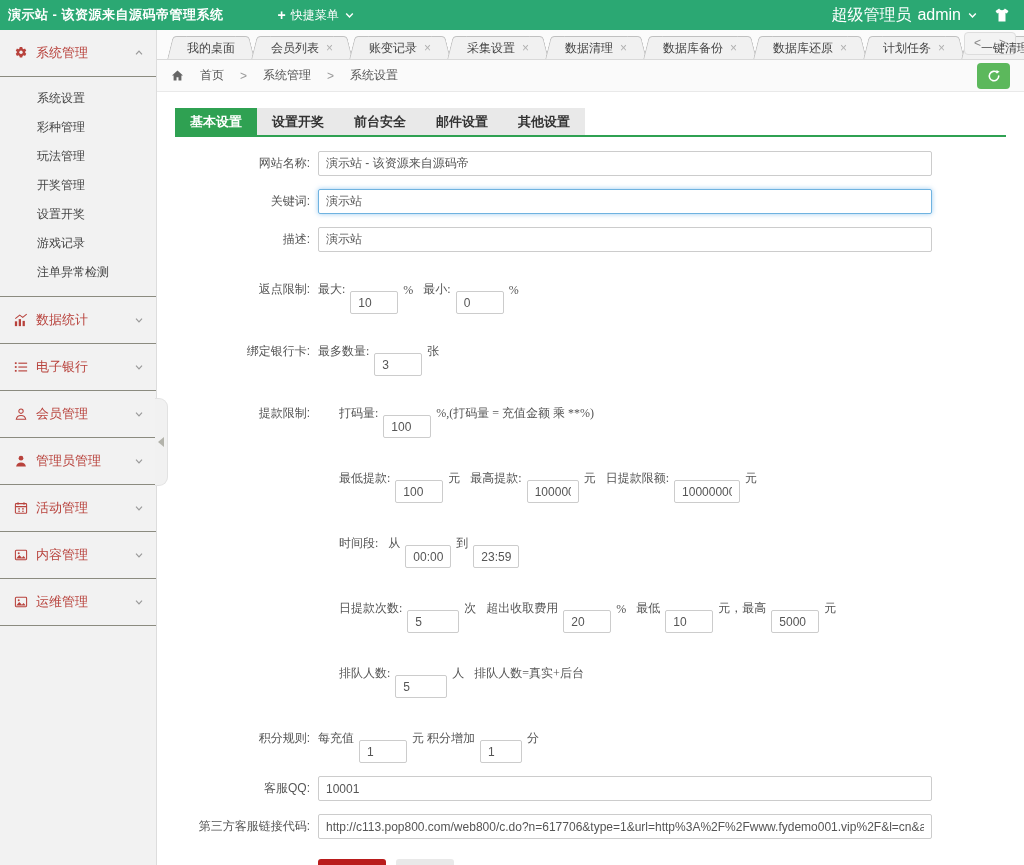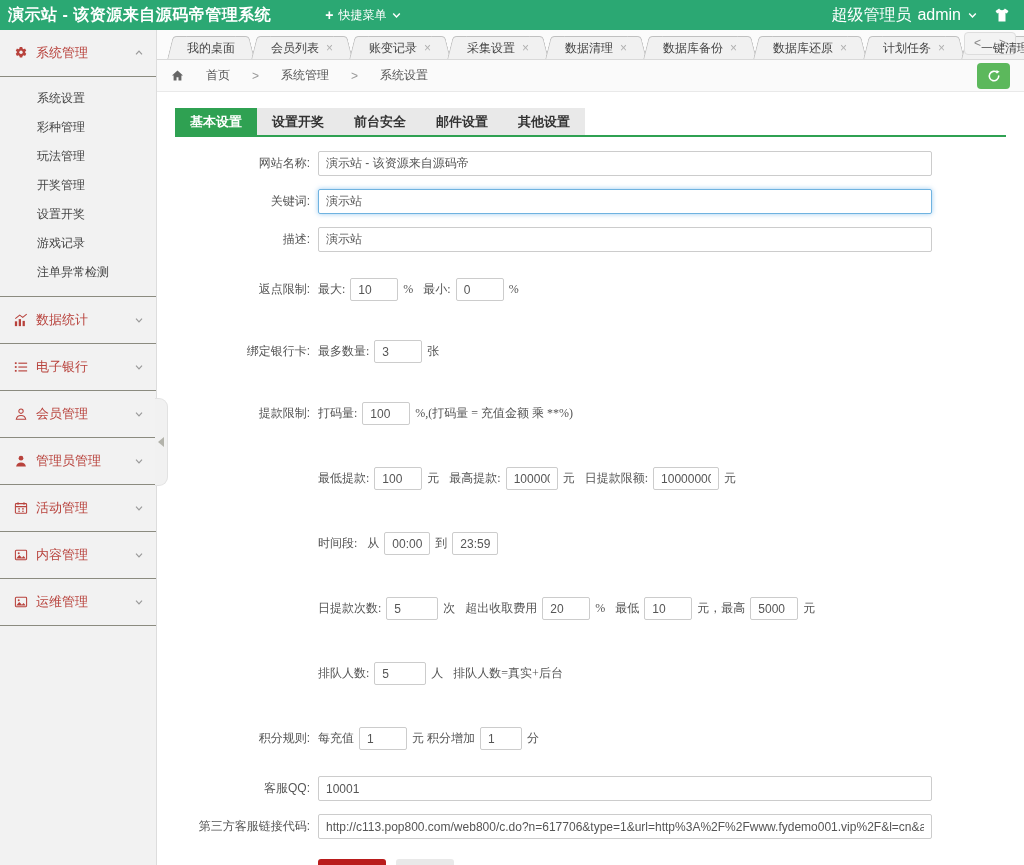--- a/index.html
+++ b/index.html
@@ -2,21 +2,21 @@
 <html><head>
 <meta charset="utf-8">
 <style>
   * { box-sizing: border-box; margin: 0; padding: 0; }
   html,body { width:1024px; height:865px; }
   body { font-family:"Liberation Sans","DejaVu Sans",sans-serif; font-size:12px; color:#333; background:#fff; overflow:hidden; }
   .app { width:1024px; height:865px; display:flex; flex-direction:column; overflow:hidden; }
 
   
   .topbar { height:30px; flex:0 0 30px; background:#2BA873; display:flex; align-items:center; padding:0 14px 0 8px; color:#fff; }
-  .brand { font-size:16px; font-weight:bold; letter-spacing:.5px; margin-right:54px; white-space:nowrap; }
+  .brand { font-size:13px; font-weight:bold; letter-spacing:.5px; margin-right:54px; white-space:nowrap; }
   .quickmenu { display:flex; align-items:center; gap:5px; font-size:12px; cursor:pointer; }
   .qm-plus { font-size:14px; font-weight:bold; line-height:1; }
   .topbar-right { margin-left:auto; display:flex; align-items:center; gap:16px; }
   .userbox { display:flex; align-items:center; gap:6px; cursor:pointer; font-size:16px; }
   .icon-btn { display:flex; align-items:center; cursor:pointer; }
 
   
   .layout { flex:1; display:flex; min-height:0; }
 
   
@@ -37,36 +37,36 @@
   .tab { position:relative; height:23px; line-height:22px; padding:0 9px; margin:0 9px; background:#f1f1f1; border-top:1px solid #c0c0c0; color:#444; cursor:pointer; white-space:nowrap; font-size:12px; }
   .tab::before, .tab::after { content:""; position:absolute; top:-1px; bottom:0; width:13px; background:#f1f1f1; border-top:1px solid #c0c0c0; }
   .tab::before { left:-8px; transform:skewX(-14deg); border-left:1px solid #c0c0c0; border-top-left-radius:4px; }
   .tab::after  { right:-8px; transform:skewX(14deg); border-right:1px solid #c0c0c0; border-top-right-radius:4px; }
   .tab > span { position:relative; z-index:1; }
   .tab-close { color:#b0b0b0; margin-left:7px; font-size:12px; }
   .tab-scroller { position:absolute; right:8px; bottom:4px; height:23px; display:flex; align-items:center; background:#f3f3f3; border:1px solid #ddd; border-radius:4px; overflow:hidden; }
   .tab-scroll-btn { padding:0 9px; color:#888; cursor:pointer; font-size:12px; line-height:21px; }
 
   
-  .crumbbar { height:32px; flex:0 0 32px; background:#fafafa; border-bottom:1px solid #e9e9e9; display:flex; align-items:center; padding:0 14px; gap:22px; color:#555; position:relative; }
+  .crumbbar { height:32px; flex:0 0 32px; background:#fafafa; border-bottom:1px solid #e9e9e9; display:flex; align-items:center; padding:0 14px; gap:16px; color:#555; position:relative; }
   .crumb { cursor:pointer; }
   .crumb-sep { color:#999; }
   .refresh-btn { position:absolute; right:14px; top:3px; width:33px; height:26px; background:#5CB85C; border:none; border-radius:4px; display:flex; align-items:center; justify-content:center; cursor:pointer; }
 
   
   .main { flex:1; background:#fff; padding:16px 18px 0 18px; overflow:hidden; }
   .ftabs-wrap { border-bottom:2px solid #2FA152; margin-bottom:14px; }
   .ftabs { display:inline-flex; background:#e9e9e9; }
   .ftab { padding:0 15px; height:27px; line-height:27px; font-size:13px; font-weight:bold; color:#333; cursor:pointer; white-space:nowrap; }
   .ftab.active { background:#2FA152; color:#fff; }
 
   .frow { display:flex; align-items:center; margin-bottom:13px; }
-  .frow.grp { margin-bottom:16px; }
+  .frow.grp { margin-bottom:16px;gap:21px; }
   .lbl { width:135px; flex:0 0 135px; text-align:right; margin-right:8px; color:#555; white-space:nowrap; }
-  .field { display:flex; align-items:center; flex-wrap:nowrap; color:#555; }
+  .field { display:flex; align-items:flex-end; flex-wrap:nowrap; color:#555; }
   .field .t { margin:16px 5px; white-space:nowrap;font-family:Liberation Serif, serif; }
   .field .t.first { margin-left:0; }
 
   .inp { border:1px solid #ccc; border-radius:2px; height:25px; padding:0 7px; font:12px "Liberation Sans","DejaVu Sans",sans-serif; color:#555; background:#fff; outline:none; }
   .inp.long { width:614px; }
   .inp.focused { border-color:#6FB3E0; box-shadow:0 0 5px rgba(102,175,233,.65); }
   .inp.sm { height:23px; width:48px; }
   .inp.w42 { width:42px; } .inp.w46 { width:46px; } .inp.w52 { width:52px; } .inp.w66 { width:66px; }
 
   .btnrow { margin:20px 0 0 143px; display:flex; align-items:center; }

